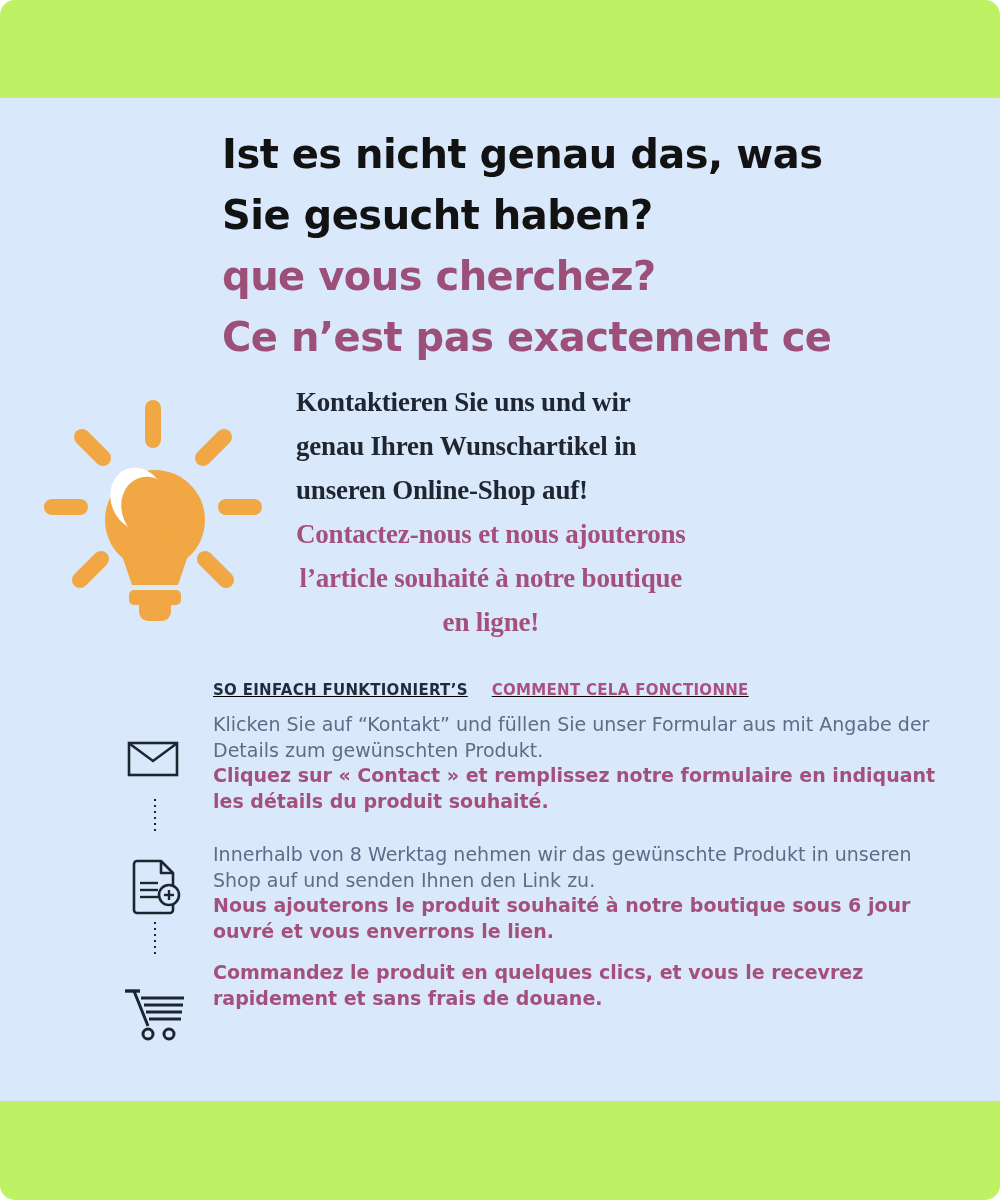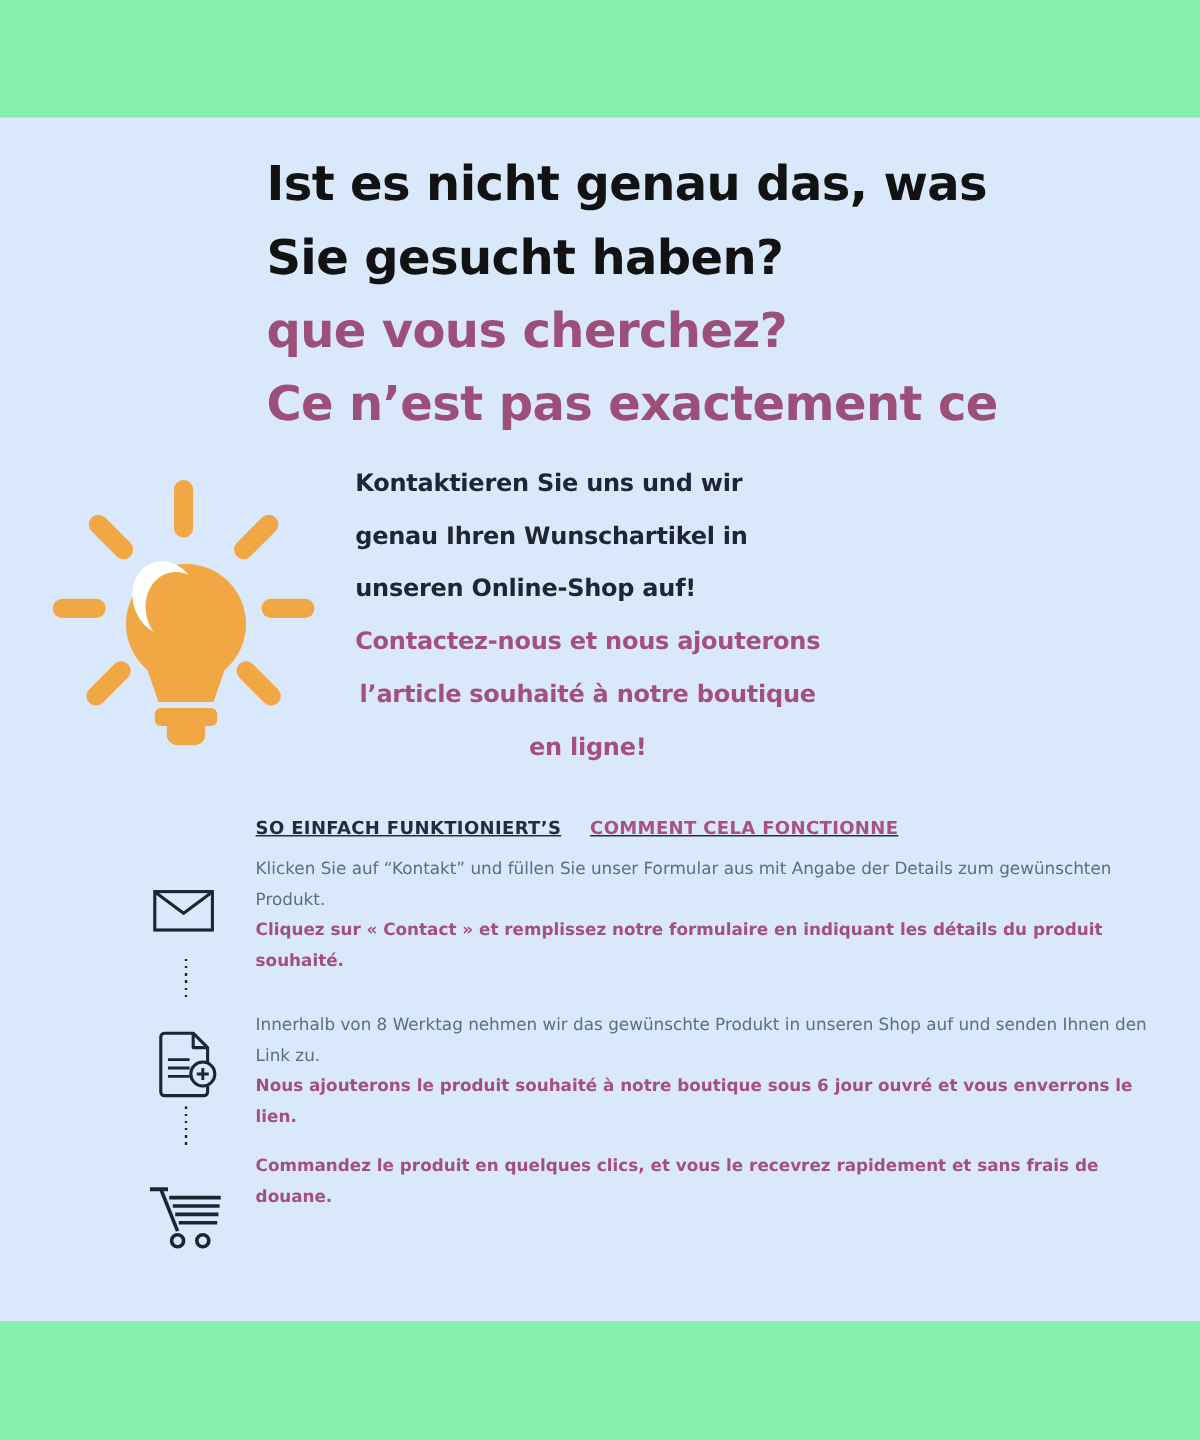--- a/index.html
+++ b/index.html
@@ -1,43 +1,44 @@
 <!DOCTYPE html>
 <html><head>
 <meta charset="utf-8">
 <style>
   html,body{margin:0;padding:0;background:#ffffff;}
   .canvas{
     position:relative;
     width:1000px;height:1200px;
-    background:#86efac;
+    background:#bef264;
     font-family:"DejaVu Sans","Liberation Sans",sans-serif;
     overflow:hidden;
+    border-radius:15px;
   }
   .panel{
     position:absolute;left:0;top:98px;width:1000px;height:1003px;
     background:#d9e9fb;
   }
   
   .headline{position:absolute;left:222px;top:124px;line-height:61px;
     font-size:40px;font-weight:700;letter-spacing:-0.5px;white-space:nowrap;}
   .headline .de{color:#121212;}
   .headline .fr{color:#9c4f78;}
   
   .pitch{position:absolute;left:296px;top:380px;line-height:44px;
-    font-size:20px;font-weight:700;letter-spacing:-0.2px;white-space:nowrap;}
+    font-size:27px;font-weight:700;letter-spacing:-0.2px;white-space:nowrap;font-family:Liberation Serif, serif;}
   .pitch .de{color:#1f2531;}
   .pitch .fr{color:#a4507c;text-align:center;}
   
   .hiw-headers{position:absolute;left:213px;top:681px;display:flex;gap:24px;
     font-size:15px;font-weight:700;letter-spacing:0.3px;white-space:nowrap;text-decoration:underline;}
   .hiw-headers .de{color:#1f2c3a;}
   .hiw-headers .fr{color:#ab5180;}
   
-  .step{position:absolute;left:213px;width:748px;font-size:14px;line-height:25.5px;}
+  .step{position:absolute;left:213px;width:748px;font-size:19px;line-height:25.5px;}
   .step p{margin:0;}
   .step .de{color:#5d6c87;font-weight:400;}
   .step .fr{color:#a4507c;font-weight:700;}
   .step-1{top:712px;}
   .step-2{top:842px;}
   .step-3{top:960px;}
   
   .icon-abs{position:absolute;}
   .dotted{
     position:absolute;left:154px;width:2px;height:36px;

